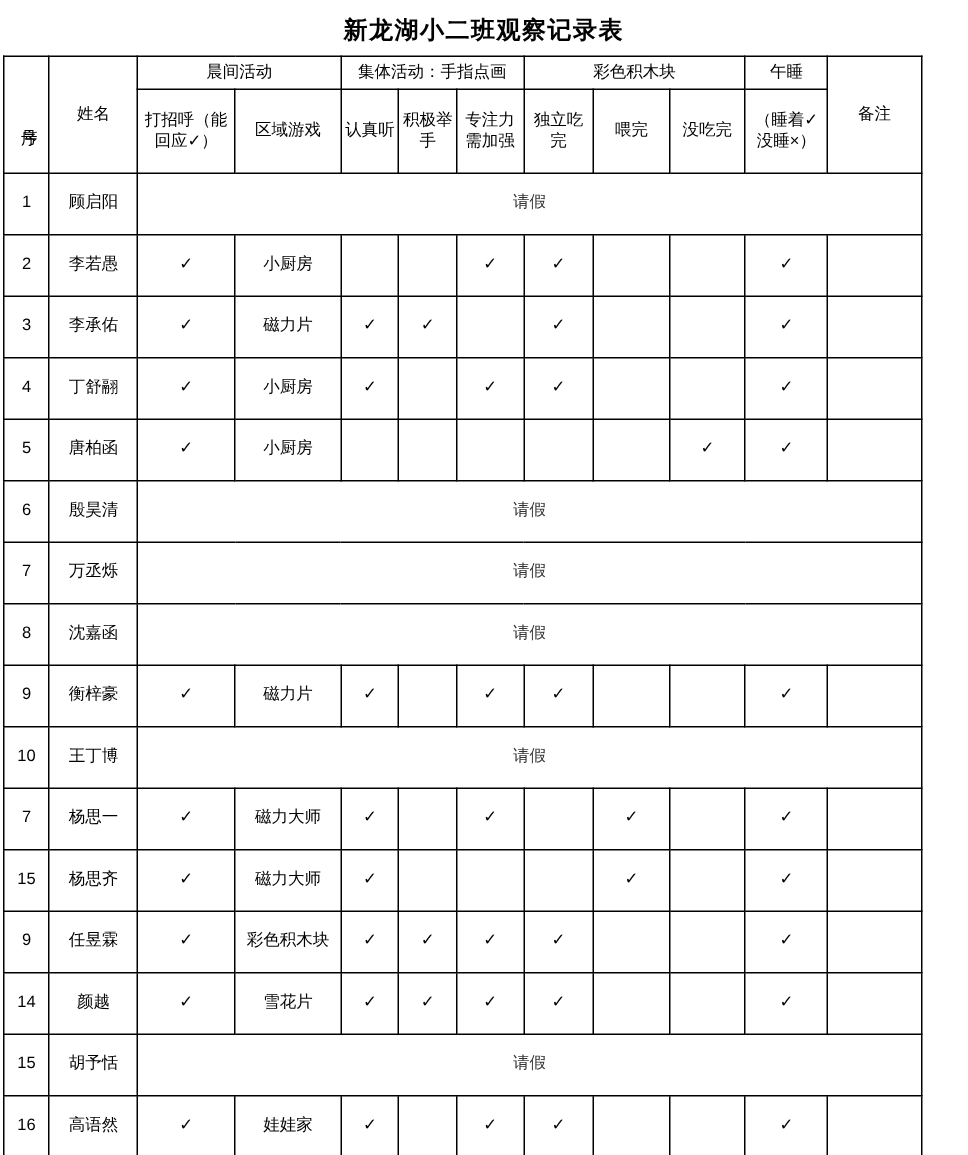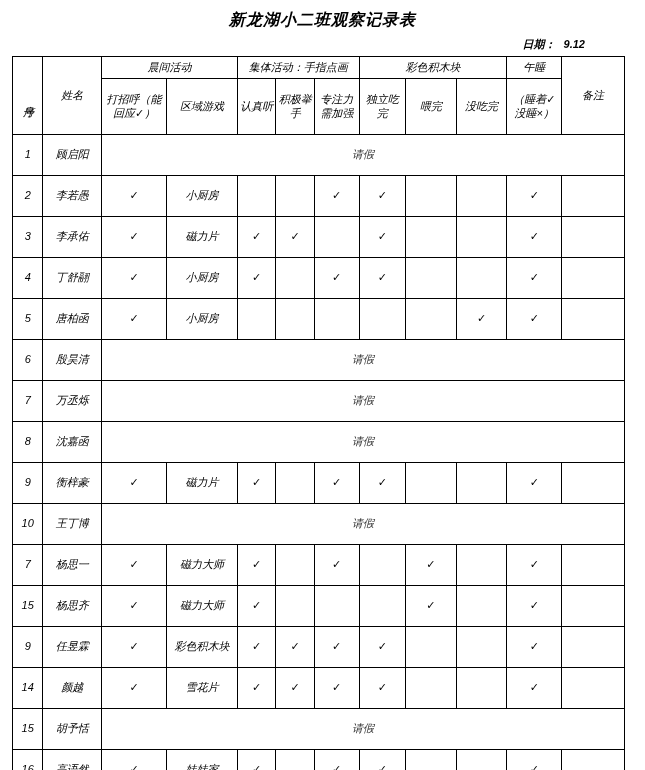--- a/index.html
+++ b/index.html
@@ -11,22 +11,21 @@
     width: 645px;
     height: 770px;
     font-family: "Liberation Sans", "DejaVu Sans", sans-serif;
     color: #000000;
   }
   .page {
     position: relative;
     width: 645px;
     height: 770px;
     box-sizing: border-box;
-    padding: 0 12px;
-    font-style: italic;
+    padding: 0 2px;
   }
   .doc-title {
     text-align: center;
     font-size: 16px;
     font-weight: bold;
     letter-spacing: 1px;
     padding-top: 10px;
     padding-bottom: 6px;
   }
   .date-line {
@@ -83,23 +82,20 @@
   .c-nap { width: 54px; }
   .c-note { width: 62px; }
 </style>
 </head>
 <body>
 
 <div class="page">
 
   <div class="doc-title">新龙湖小二班观察记录表</div>
 
-  <div class="date-line">
-    <span class="date-label">日期：</span><span>9.12</span>
-  </div>
 
   <table class="rec">
     <colgroup>
       <col class="c-seq">
         <col class="c-name">
         <col class="c-greet">
         <col class="c-area">
       <col class="c-listen">
         <col class="c-hand">
         <col class="c-focus">

